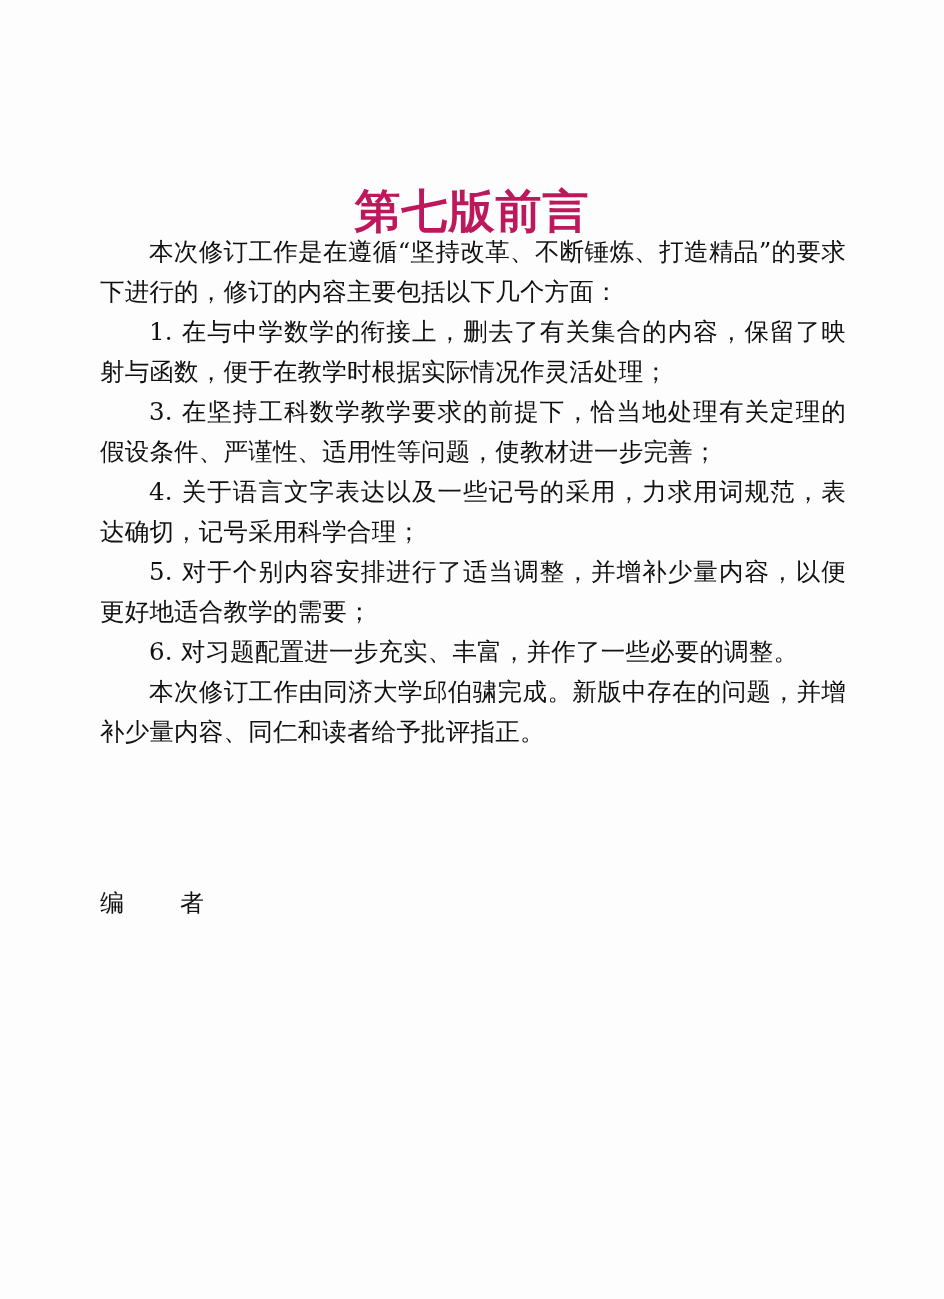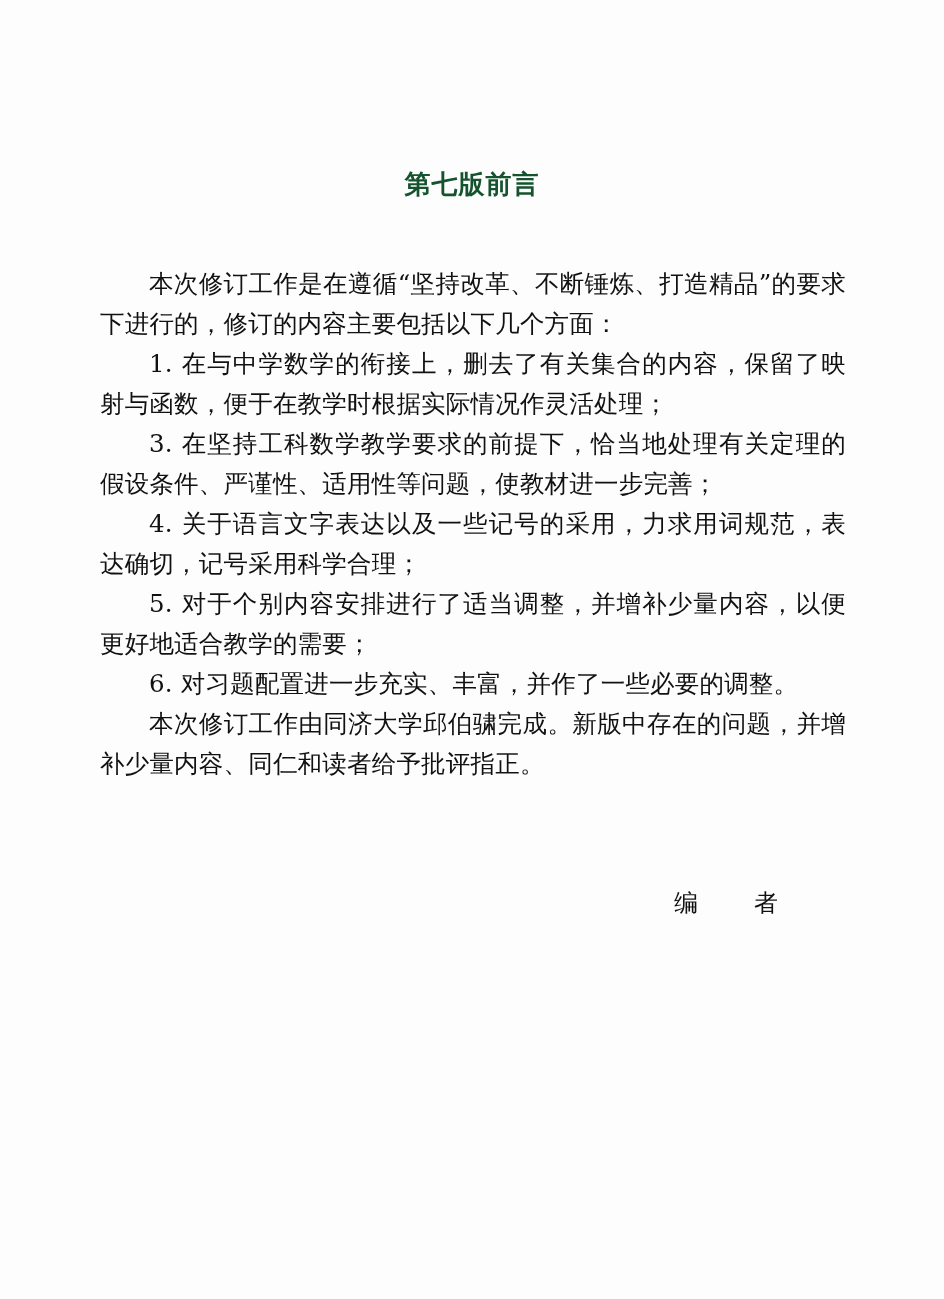--- a/index.html
+++ b/index.html
@@ -22,30 +22,29 @@
     background: #fdfdfd;
   }
   .page-title {
     position: absolute;
     top: 150px;
     left: 0;
     width: 944px;
     text-align: center;
     font-family: "DejaVu Sans", "Liberation Sans", sans-serif;
     font-weight: bold;
-    font-size: 26px;
+    font-size: 46px;
     letter-spacing: 1px;
-    color: #14532d;
+    color: #be185d;
   }
   .body-block {
     position: absolute;
     top: 232px;
     left: 100px;
     width: 746px;
-    margin-top: 32px;
   }
   .para {
     font-size: 24.5px;
     line-height: 40px;
     text-align: justify;
     text-justify: inter-character;
     text-align-last: left;
     margin: 0;
     letter-spacing: 0.2px;
     word-break: break-all;
@@ -58,21 +57,21 @@
   }
   .signature {
     position: absolute;
     top: 884px;
     left: 100px;
     width: 746px;
   }
   .sig-line {
     font-size: 24px;
     line-height: 38px;
-    text-align: right;
+    text-align: left;
     padding-right: 36px;
     letter-spacing: 1px;
   }
   .sig-author {
     letter-spacing: 16px;
     padding-right: 52px;
   }
 </style>
 </head>
 <body>

